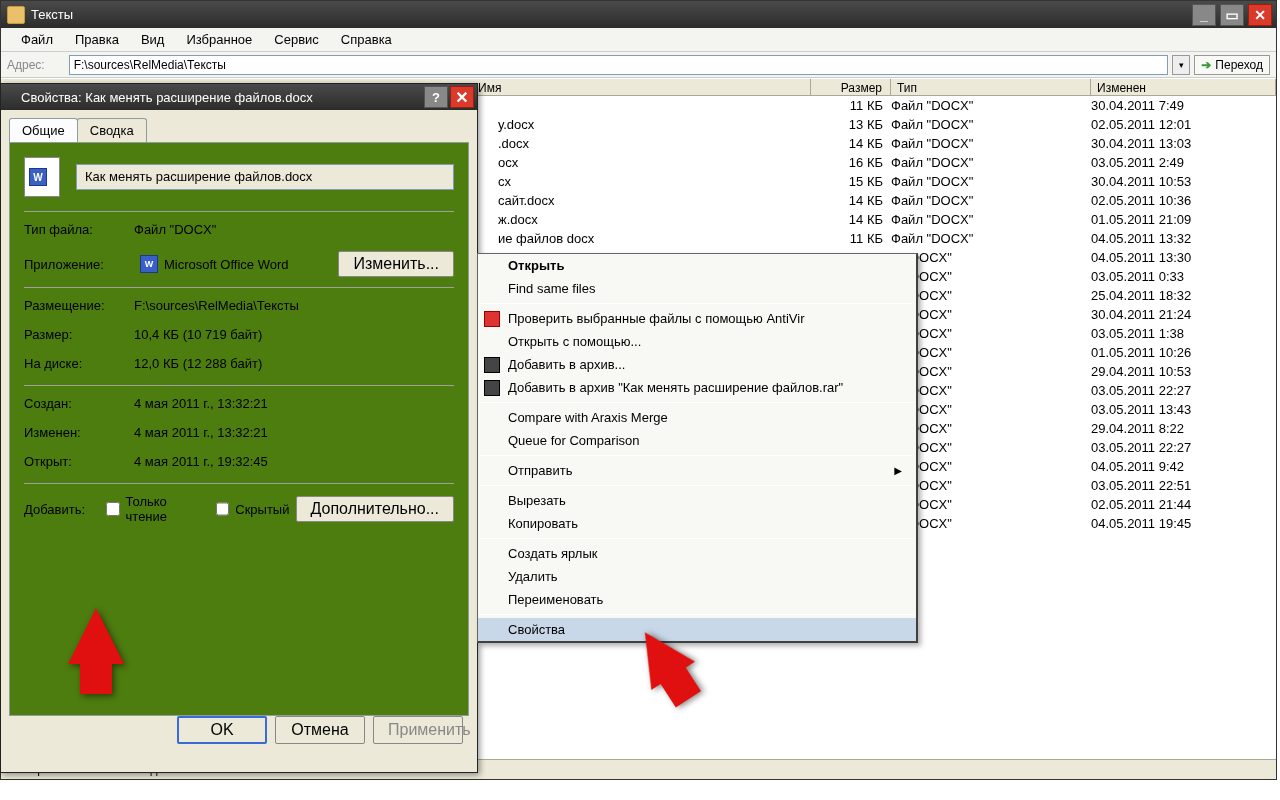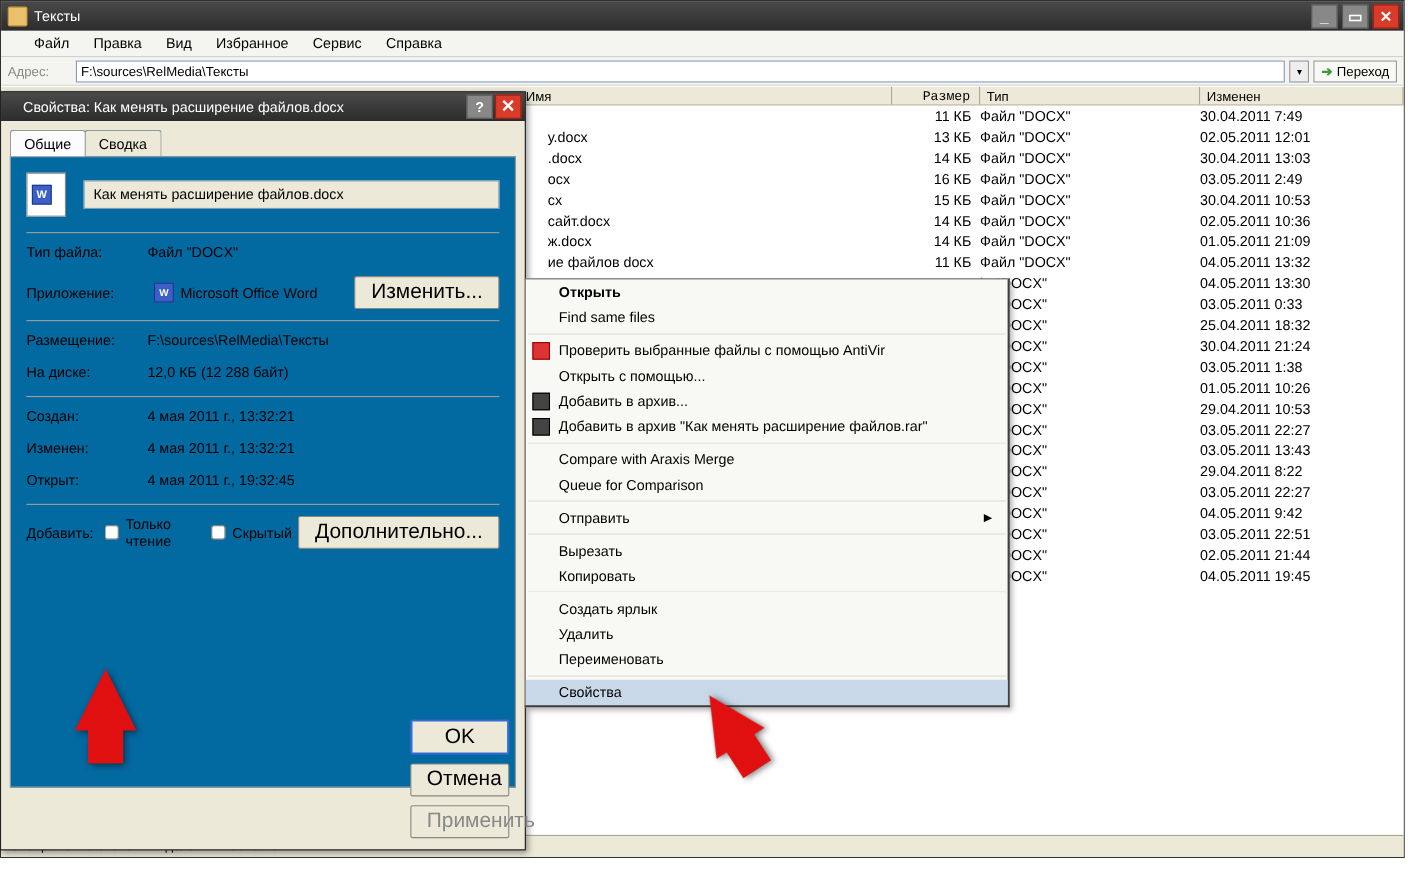--- a/index.html
+++ b/index.html
@@ -7,33 +7,33 @@
 
 
 .explorer { position:absolute; left:0; top:0; width:1277px; height:780px; border:1px solid #333; background:#ece9d8; }
 .titlebar { height:27px; background:linear-gradient(#4a4a4a,#2c2c2c); display:flex; align-items:center; padding-left:6px; color:#fff; }
 .titlebar .folder-ic { width:18px; height:18px; background:#eac06a; border:1px solid #c59a3a; border-radius:2px; margin-right:6px; }
 .titlebar .title { font-size:13px; }
 .titlebar .winctrls { margin-left:auto; display:flex; gap:4px; padding-right:4px; }
 .wc { width:24px; height:22px; background:#888; border:1px solid #555; display:flex; align-items:center; justify-content:center; color:#fff; font-weight:bold; font-size:14px; }
 .wc.close { background:#d93a2a; border-color:#9a1f12; }
 
-.menubar { height:24px; background:#f4f4f0; display:flex; align-items:center; padding-left:20px; gap:2px; border-bottom:1px solid #ccc; }
+.menubar { height:24px; background:#f4f4f0; display:flex; align-items:center; padding-left:10px; gap:2px; border-bottom:1px solid #ccc; }
 .menubar span { padding:2px 10px; }
 .addrbar { height:26px; background:#f4f4f0; display:flex; align-items:center; padding:0 6px; gap:4px; border-bottom:1px solid #ccc; }
 .addrbar .lbl { color:#888; font-size:12px; }
 .addrbar .field { flex:1; height:20px; background:#fff; border:1px solid #7f9db9; display:flex; align-items:center; padding-left:4px; font-size:12px; }
 .addrbar .dd { width:18px; height:20px; background:#eee; border:1px solid #999; display:flex; align-items:center; justify-content:center; font-size:9px; }
 .go-btn { height:20px; padding:0 6px; border:1px solid #999; background:#f8f8f4; display:flex; align-items:center; gap:4px; font-size:12px; }
 .go-btn .arrow-ic { color:#3a9a3a; font-weight:bold; }
 
 .cols { display:flex; height:18px; background:#ece9d8; border-top:1px solid #fff; border-bottom:1px solid #aca899; }
 .ch { border-right:1px solid #aca899; padding:2px 6px; font-size:12px; }
 .ch.name { flex:1; min-width:200px; }
-.ch.size { width:80px; text-align:right; padding-right:8px;font-family:Liberation Mono, monospace; }
+.ch.size { width:80px; text-align:right; padding-right:8px; }
 .ch.type { width:200px; }
 .ch.date { width:185px; }
 
 .filelist { background:#fff; height:calc(100% - 27px - 24px - 26px - 18px - 20px); overflow:hidden; padding-left:477px; }
 .row { display:flex; height:19px; align-items:center; font-size:13px; }
 .row .fname { flex:1; padding-left:20px; white-space:nowrap; overflow:hidden; }
 .row .fsize { width:80px; text-align:right; padding-right:8px; }
 .row .ftype { width:200px; }
 .row .fdate { width:185px; }
 
@@ -42,35 +42,35 @@
 
 .propdlg { position:absolute; left:0; top:83px; width:478px; height:690px; background:#4a4a4a; border:1px solid #222; box-shadow:2px 2px 6px rgba(0,0,0,0.4); }
 .propdlg .dlgtitle { height:26px; background:linear-gradient(#4a4a4a,#2c2c2c); color:#fff; display:flex; align-items:center; padding-left:20px; font-size:13px; }
 .propdlg .dlgctrls { margin-left:auto; display:flex; gap:2px; padding-right:3px; }
 .propdlg .dc { width:24px; height:22px; background:#888; border:1px solid #555; color:#fff; display:flex; align-items:center; justify-content:center; font-weight:bold; }
 .propdlg .dc.close { background:#d93a2a; border-color:#9a1f12; font-size:16px; }
 .propdlg .dlgbody { background:#ece9d8; height:calc(100% - 26px); padding:8px; position:relative; }
 .tabs { display:flex; }
 .tab { padding:4px 12px; background:#ece9d8; border:1px solid #919b9c; border-bottom:none; font-size:13px; margin-right:-1px; border-radius:3px 3px 0 0; }
 .tab.active { background:#fcfcfe; position:relative; z-index:2; }
-.tabpane { border:1px solid #919b9c; background:#0369a1; height:574px; padding:14px; font-size:13px; position:relative; }
+.tabpane { border:1px solid #919b9c; background:#4d7c0f; height:574px; padding:14px; font-size:13px; position:relative; }
 .filehdr { display:flex; align-items:center; gap:16px; margin-bottom:14px; }
 .bigicon { width:36px; height:40px; background:#fff; border:1px solid #888; position:relative; }
 .bigicon::after { content:"W"; position:absolute; left:4px; top:10px; width:16px; height:16px; background:#3a60c8; color:#fff; font-size:10px; font-weight:bold; display:flex; align-items:center; justify-content:center; border:1px solid #1a3a88; }
 .fnamebox { flex:1; height:26px; border:1px solid #7f9db9; background:#ece9d8; padding:4px 8px; font-size:13px; }
 .hr { border:none; border-top:1px solid #a0a0a0; margin:8px 0 10px; }
 .kv { display:flex; margin-bottom:14px; }
 .kv .k { width:110px; }
 .kv .v { flex:1; }
 .apprw { display:flex; align-items:center; gap:6px; margin-bottom:10px; }
 .appic { width:18px; height:18px; background:#3a60c8; border:1px solid #1a3a88; color:#fff; font-size:9px; font-weight:bold; display:flex; align-items:center; justify-content:center; }
-.btn { padding:3px 14px; background:#ece9d8; border:1px solid #888; border-radius:2px; font-size:19px; }
+.btn { padding:3px 14px; background:#ece9d8; border:1px solid #888; border-radius:2px; font-size:16px; }
 .attrs { display:flex; align-items:center; gap:6px; }
 .attrs input { width:14px; height:14px; }
-.dlgbtns { position:absolute; bottom:10px; right:14px; display:flex; gap:8px;flex-direction:column; }
+.dlgbtns { position:absolute; bottom:28px; right:14px; display:flex; gap:8px; }
 .dlgbtns .btn { width:90px; text-align:center; }
 .dlgbtns .btn.disabled { color:#888; }
 
 
 .ctxmenu { position:absolute; left:477px; top:253px; width:441px; background:#f8f8f4; border:1px solid #666; border-right:2px solid #404040; border-bottom:2px solid #404040; box-shadow:3px 3px 5px rgba(0,0,0,0.3); font-size:13px; }
 .cm-item { padding:4px 8px 4px 30px; position:relative; display:flex; align-items:center; min-height:21px; }
 .cm-item.bold { font-weight:bold; }
 .cm-item.hover { background:#c8d8e8; }
 .cm-item .sub { margin-left:auto; font-size:10px; padding-right:6px; }
 .cm-sep { height:1px; background:#aca899; margin:3px 2px; border-bottom:1px solid #fff; }
@@ -293,20 +293,24 @@
         <div class="appic">W</div>
         <div style="flex:1">Microsoft Office Word</div>
         <button class="btn">Изменить...</button>
       </div>
       <hr class="hr">
       <div class="kv">
           <div class="k">Размещение:</div>
           <div class="v">F:\sources\RelMedia\Тексты</div>
         </div>
       <div class="kv">
+          <div class="k">Размер:</div>
+          <div class="v">10,4 КБ (10 719 байт)</div>
+        </div>
+      <div class="kv">
           <div class="k">На диске:</div>
           <div class="v">12,0 КБ (12 288 байт)</div>
         </div>
       <hr class="hr">
       <div class="kv">
           <div class="k">Создан:</div>
           <div class="v">4 мая 2011 г., 13:32:21</div>
         </div>
       <div class="kv">
           <div class="k">Изменен:</div>

